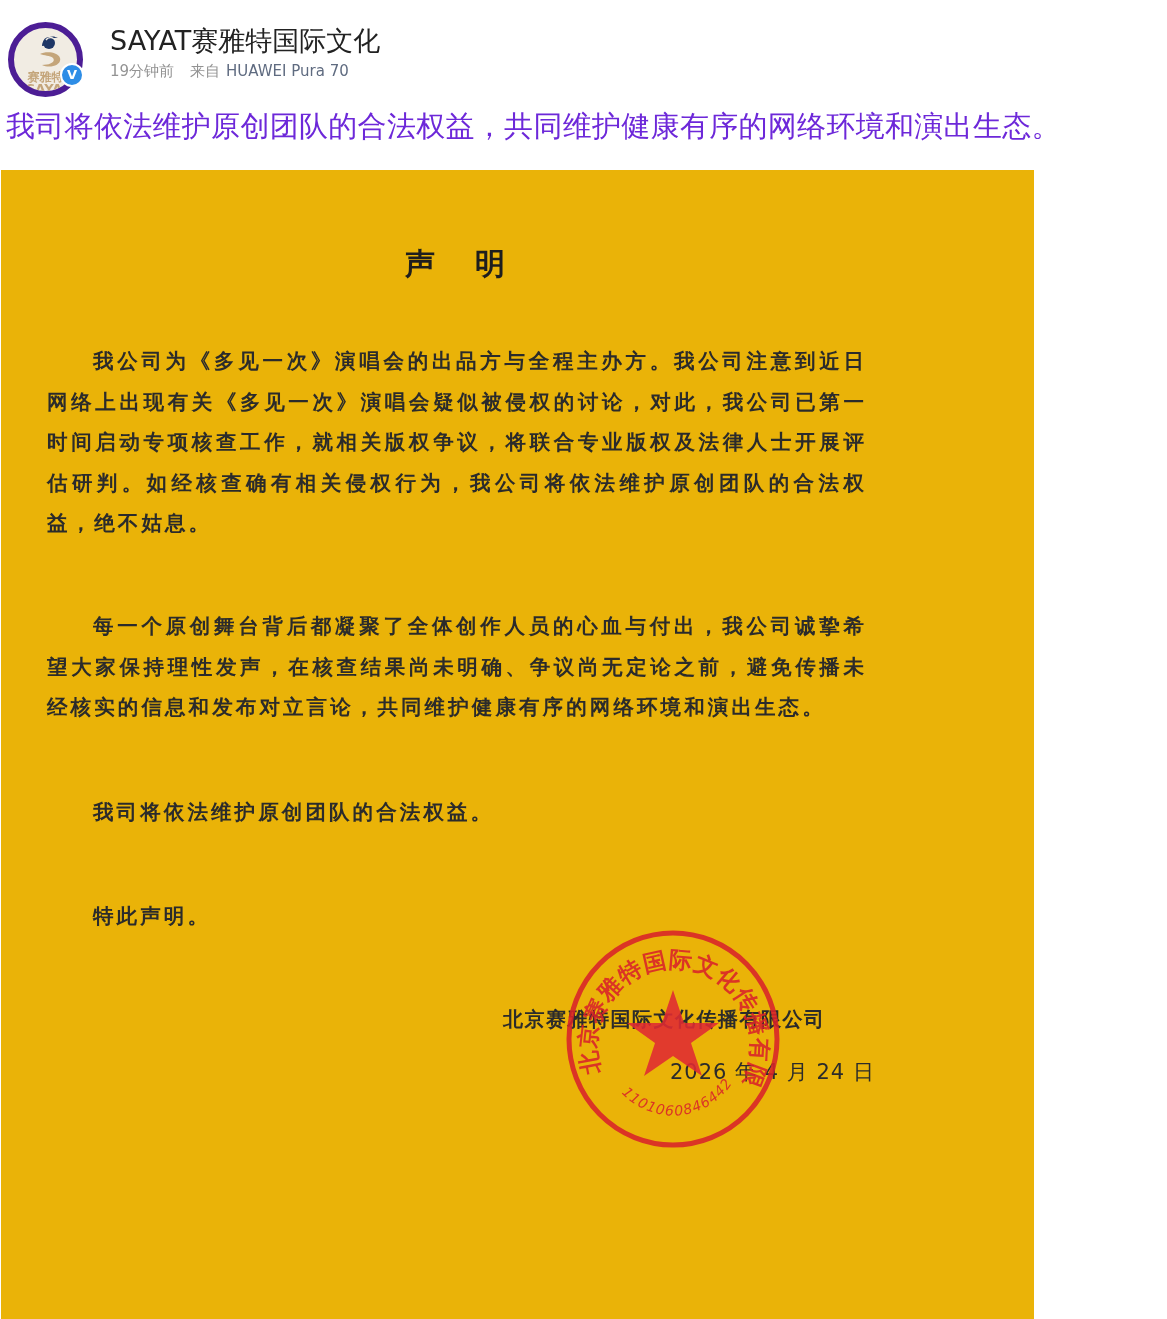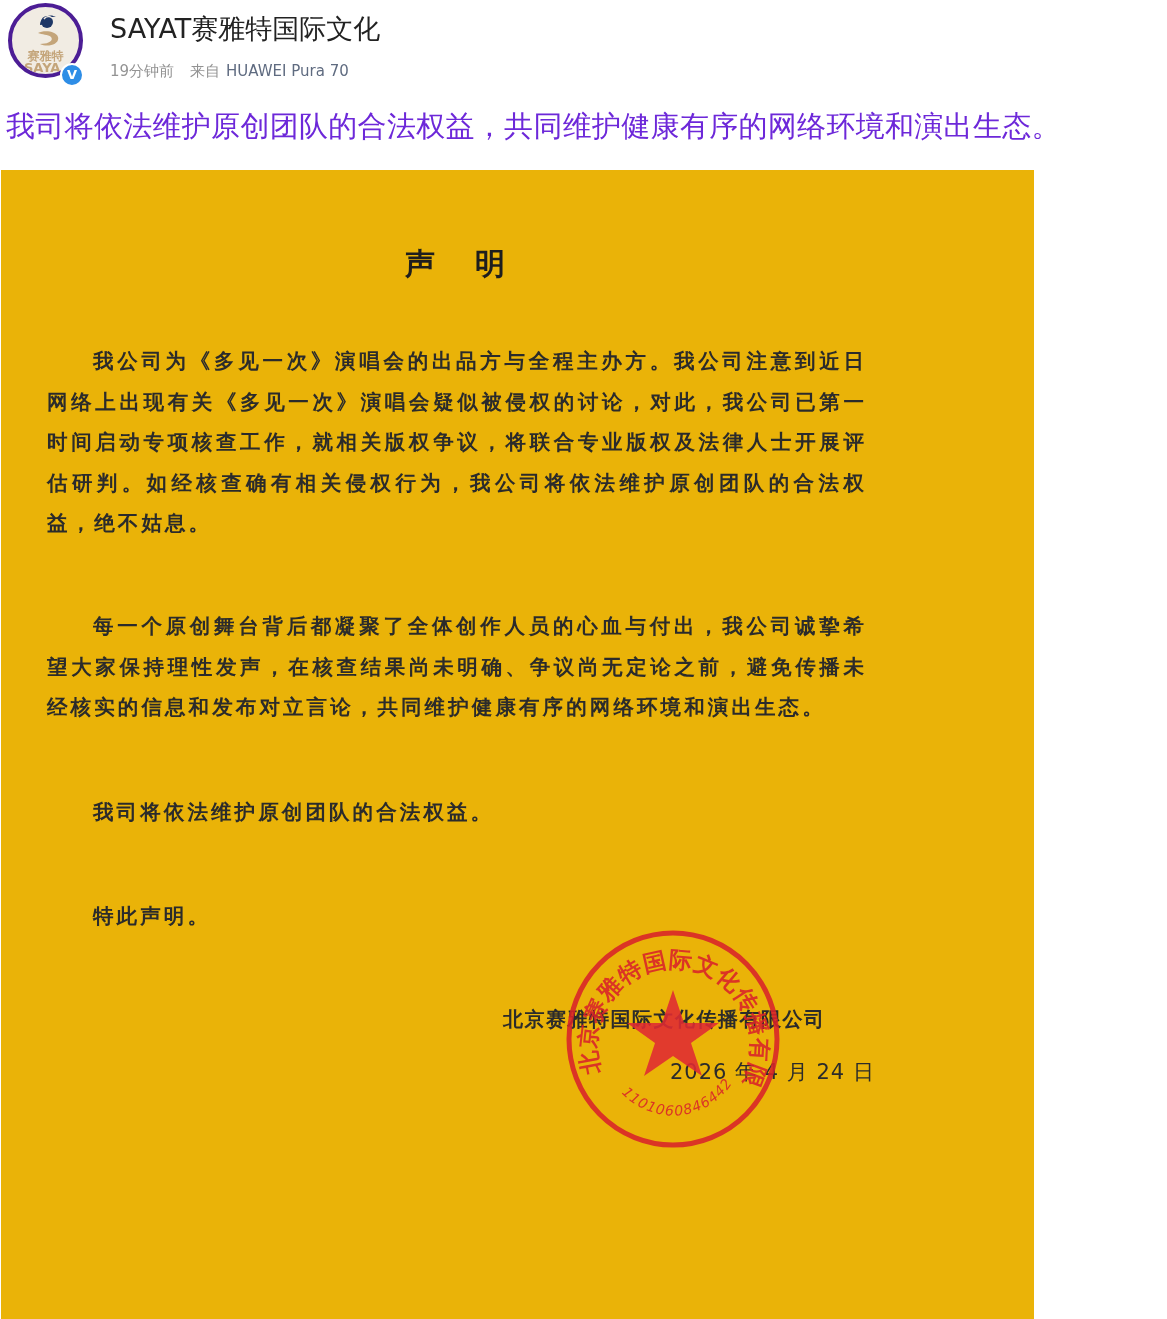--- a/index.html
+++ b/index.html
@@ -1,30 +1,30 @@
 <!DOCTYPE html>
 <html><head>
   <meta charset="utf-8">
   <style>
     html, body { margin: 0; padding: 0; background: #ffffff; }
     body { width: 1167px; height: 1319px; position: relative; overflow: hidden;
            font-family: "DejaVu Sans", "Liberation Sans", sans-serif; color: #1a1a1a; }
     .header { position: absolute; left: 0; top: 0; width: 1167px; height: 95px; }
-    .avatar { position: absolute; left: 8px; top: 3px; width: 75px; height: 75px;
-              border-radius: 50%; background: #f1ece3; border: 4px solid #4c1d95;
+    .avatar { position: absolute; left: 8px; top: 22px; width: 75px; height: 75px;
+              border-radius: 50%; background: #f1ece3; border: 6px solid #4c1d95;
               box-sizing: border-box; overflow: hidden; }
     .avatar .logo-s { position: absolute; left: 22px; top: 6px; width: 30px; height: 34px; }
     .avatar .logo-cn { position: absolute; left: 0; width: 100%; top: 42px; text-align: center;
                        font-size: 12px; font-weight: bold; color: #c4a57a; letter-spacing: 0; line-height: 14px; }
     .avatar .logo-en { position: absolute; left: 12px; top: 54px; font-size: 13px; font-weight: bold;
                        color: #c4a57a; line-height: 14px; }
     .verified { position: absolute; left: 60px; top: 63px; width: 24px; height: 24px; border-radius: 50%;
                 background: #2e8de6; border: 2px solid #ffffff; box-sizing: border-box;
                 color: #fff; font-size: 13px; font-weight: bold; text-align: center; line-height: 20px; }
-    .name { position: absolute; left: 110px; top: 12px; font-size: 27px; color: #222; line-height: 34px; }
+    .name { position: absolute; left: 110px; top: 24px; font-size: 27px; color: #222; line-height: 34px; }
     .meta { position: absolute; left: 110px; top: 57px; font-size: 15px; line-height: 28px; color: #939393; }
     .meta .source-label { margin-left: 16px; color: #939393; }
     .meta .device { color: #5f6b80; margin-left: 6px; }
     .post-text { position: absolute; left: 6px; top: 107px; font-size: 29px; line-height: 38px; color: #6d28d9;
                  white-space: nowrap; letter-spacing: 0.3px; }
 
     .doc { position: absolute; left: 1px; top: 170px; width: 1033px; height: 1149px; background: #eab308; }
     .doc-title { position: absolute; left: 404px; top: 74px; font-family: "DejaVu Serif", "Liberation Serif", serif;
                  font-size: 30px; font-weight: bold; color: #1e1e1e; letter-spacing: 40px; }
     .para { position: absolute; left: 46px; width: 820px; font-family: "DejaVu Serif", "Liberation Serif", serif;

